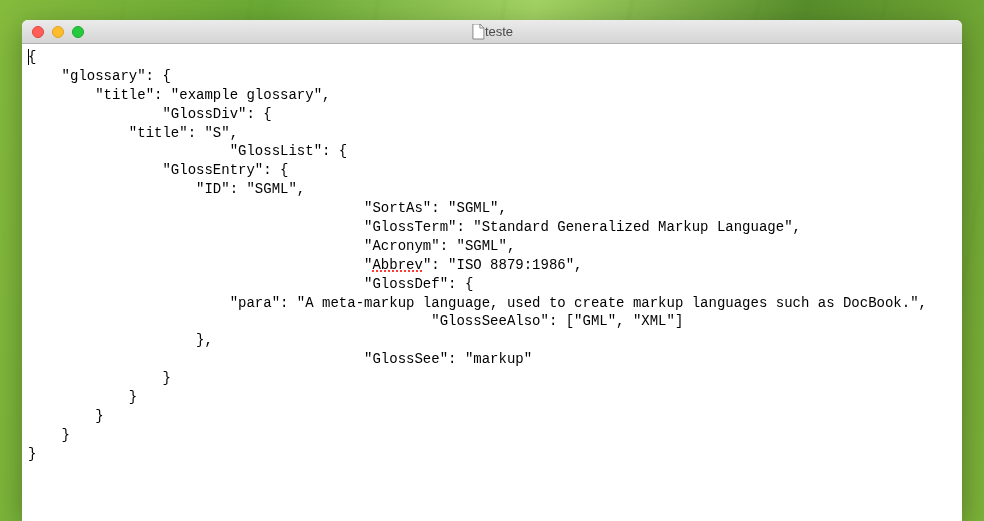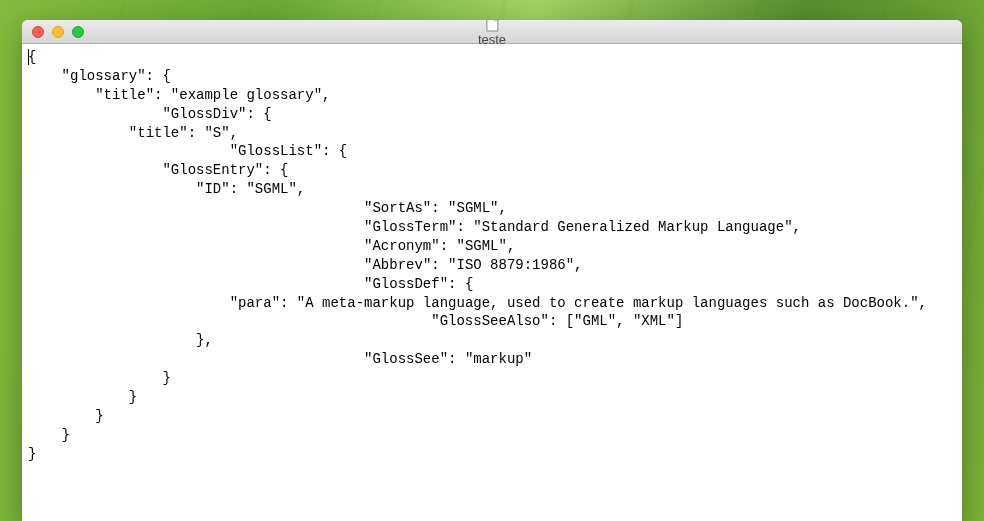--- a/index.html
+++ b/index.html
@@ -53,37 +53,37 @@
     .light.max { background: #28c840; border: 0.5px solid #1aab29; }
     .title-area {
       position: absolute;
       left: 50%;
       transform: translateX(-50%);
       display: flex;
       align-items: center;
       gap: 0;
       font-size: 13px;
       color: #4a4a4a;
-      flex-direction: column;
     }
     .doc-icon {
       width: 14px;
       height: 16px;
     }
     .editor {
       padding: 4px 6px;
       font-family: Menlo, Monaco, "Courier New", monospace;
       font-size: 14px;
       line-height: 1.35;
       color: #000000;
       white-space: pre-wrap;
       word-wrap: break-word;
       position: relative;
     }
     .spellcheck {
+      text-decoration: underline;
       text-decoration-style: dotted;
       text-decoration-color: #ff3b30;
       text-decoration-thickness: 2px;
       text-underline-offset: 2px;
     }
     .cursor {
       display: inline-block;
       width: 1px;
       height: 16px;
       background: #000;

